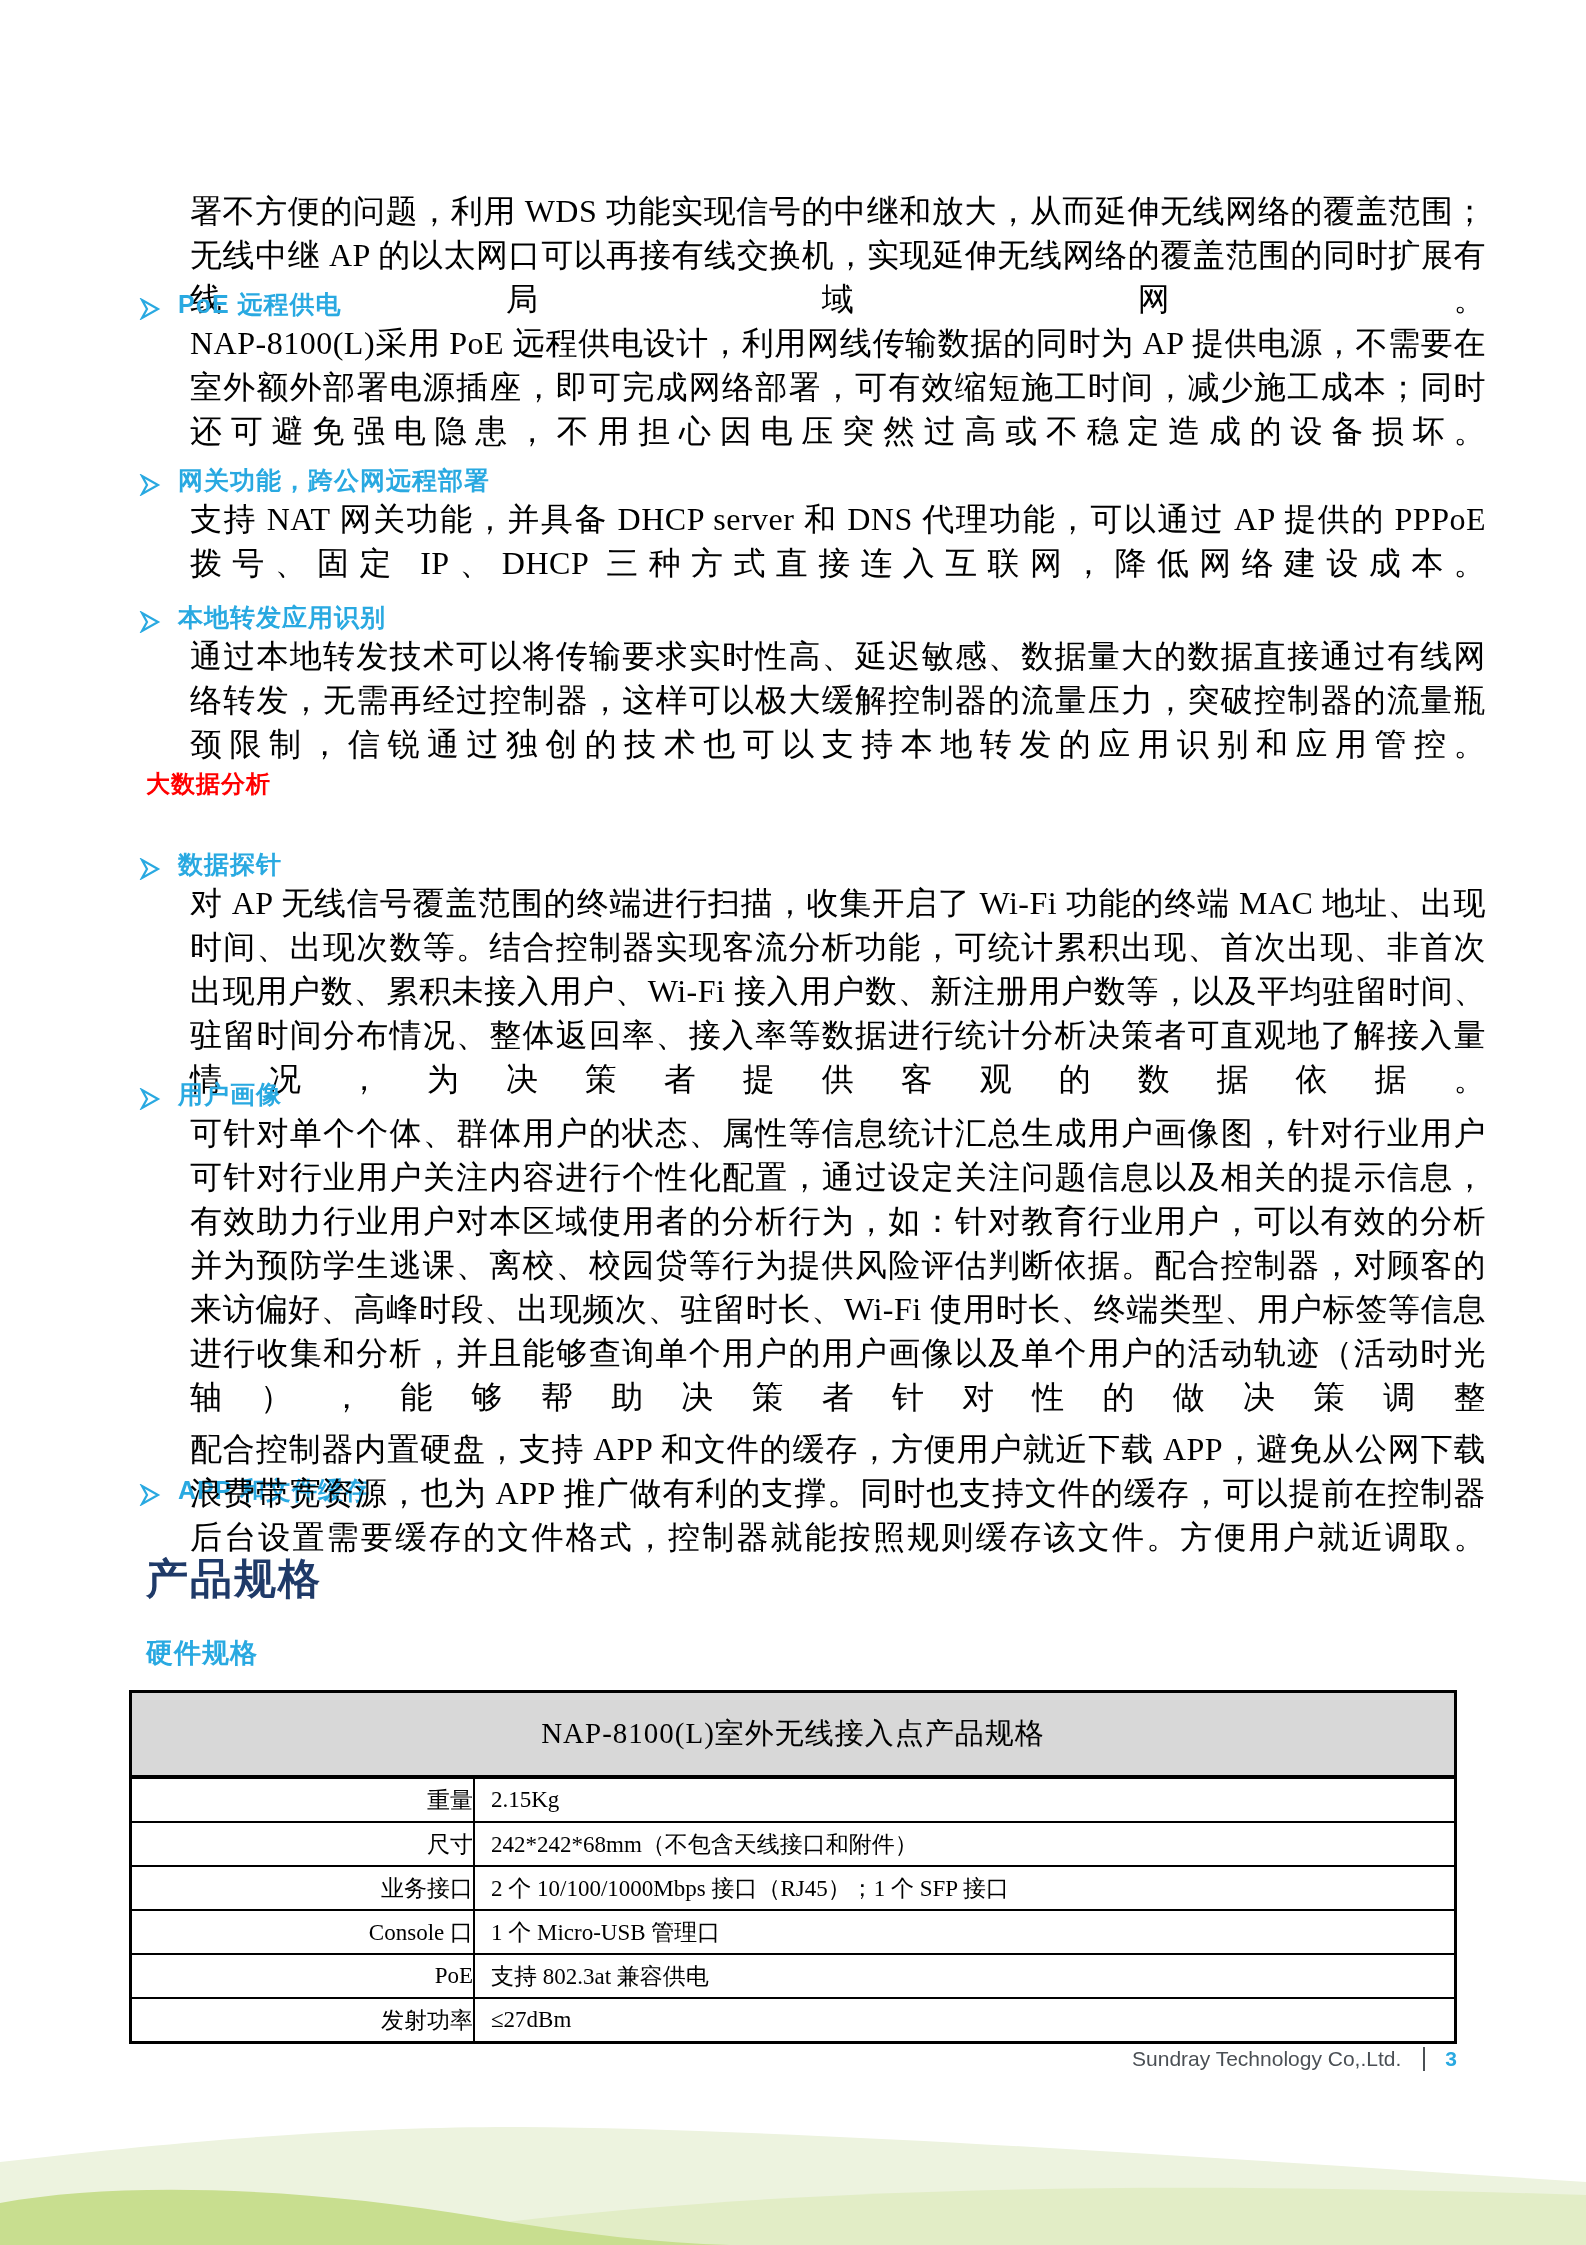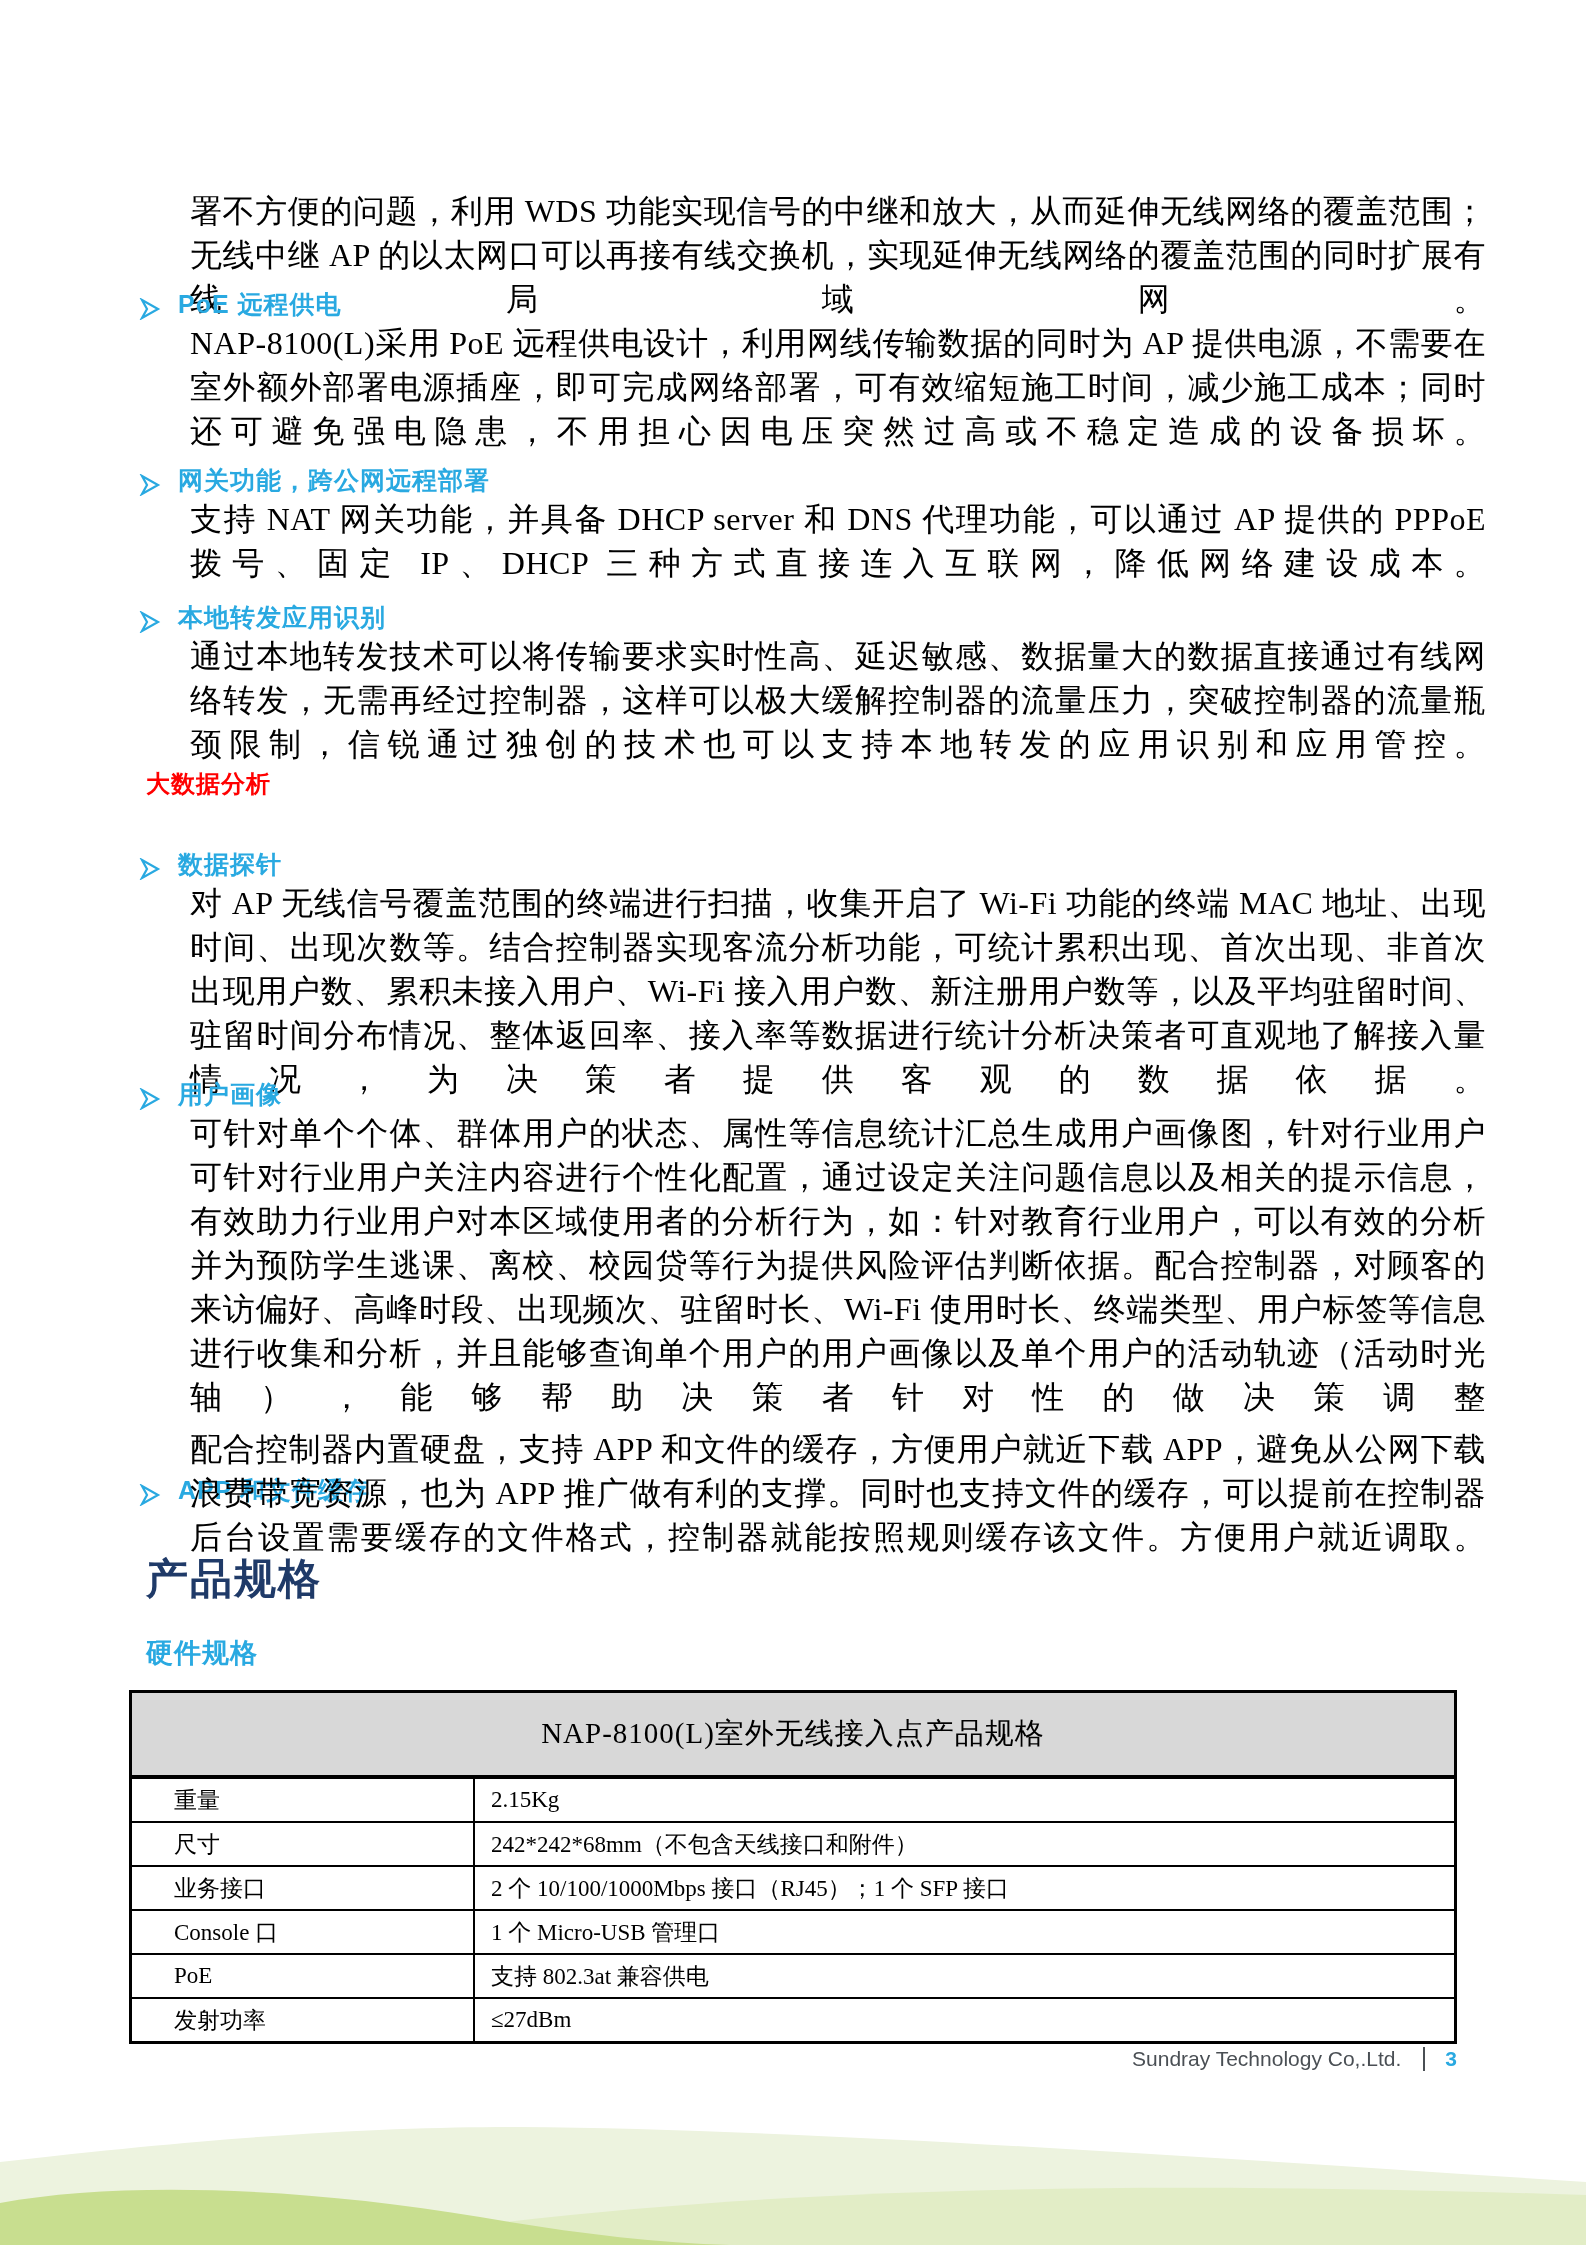--- a/index.html
+++ b/index.html
@@ -77,21 +77,21 @@
   #spec-table .thead td{
     background:#d8d8d8;
     height:82px;
     text-align:center;
     font-size:29px;
     letter-spacing:1px;
     border:3px solid #000;
     border-bottom:4px solid #000;
   }
   #spec-table .row td{height:42px;}
-  #spec-table .col-label{width:299px;padding-left:42px;}
+  #spec-table .col-label{width:299px;padding-left:42px;text-align:right;}
   #spec-table .col-value{padding-left:16px;}
   #spec-table .row td{border-left:3px solid #000;}
   #spec-table .row td.col-value{border-right:3px solid #000;border-left:2px solid #000;}
   #spec-table .row:last-child td{border-bottom:3px solid #000;}
   
   #footer{
     position:absolute;left:129px;top:2044px;width:1328px;
     text-align:right;
     font-family:"Liberation Sans","DejaVu Sans",sans-serif;
     font-size:21px;color:#4a4f54;

